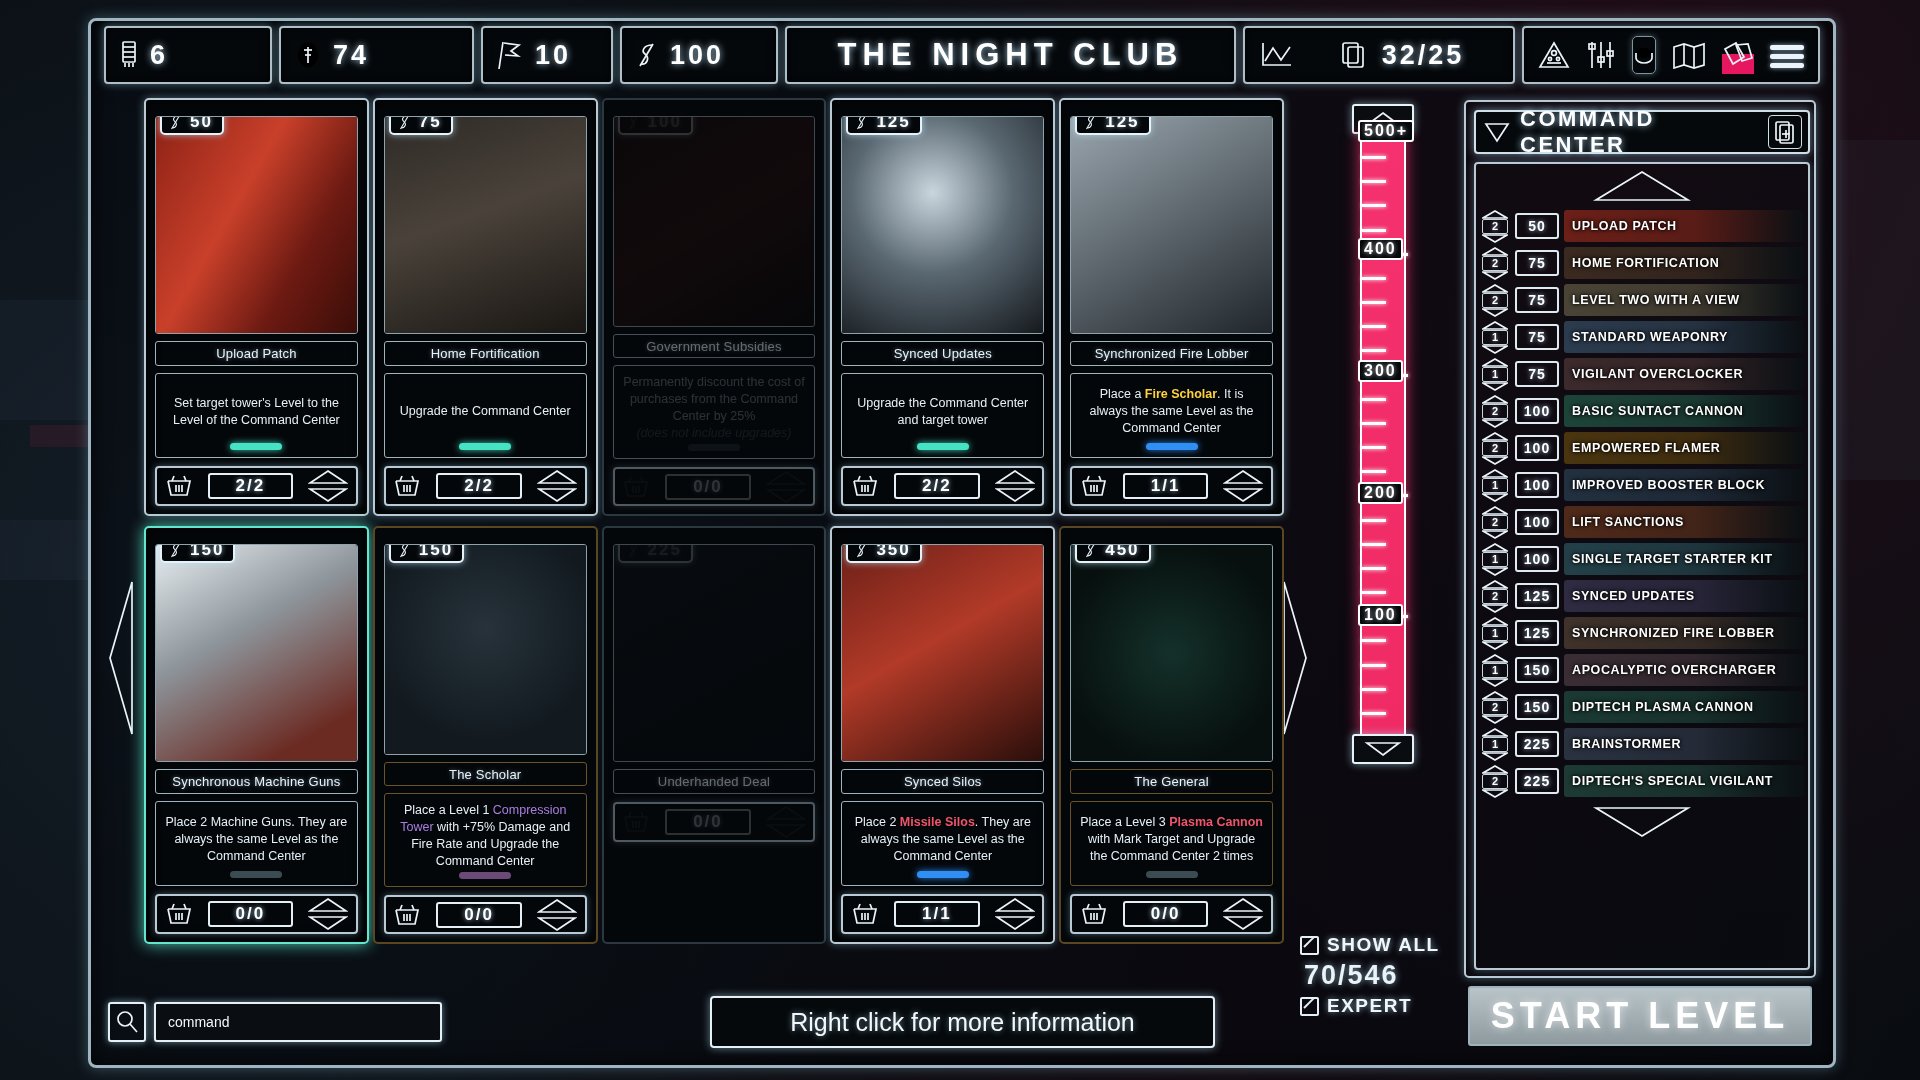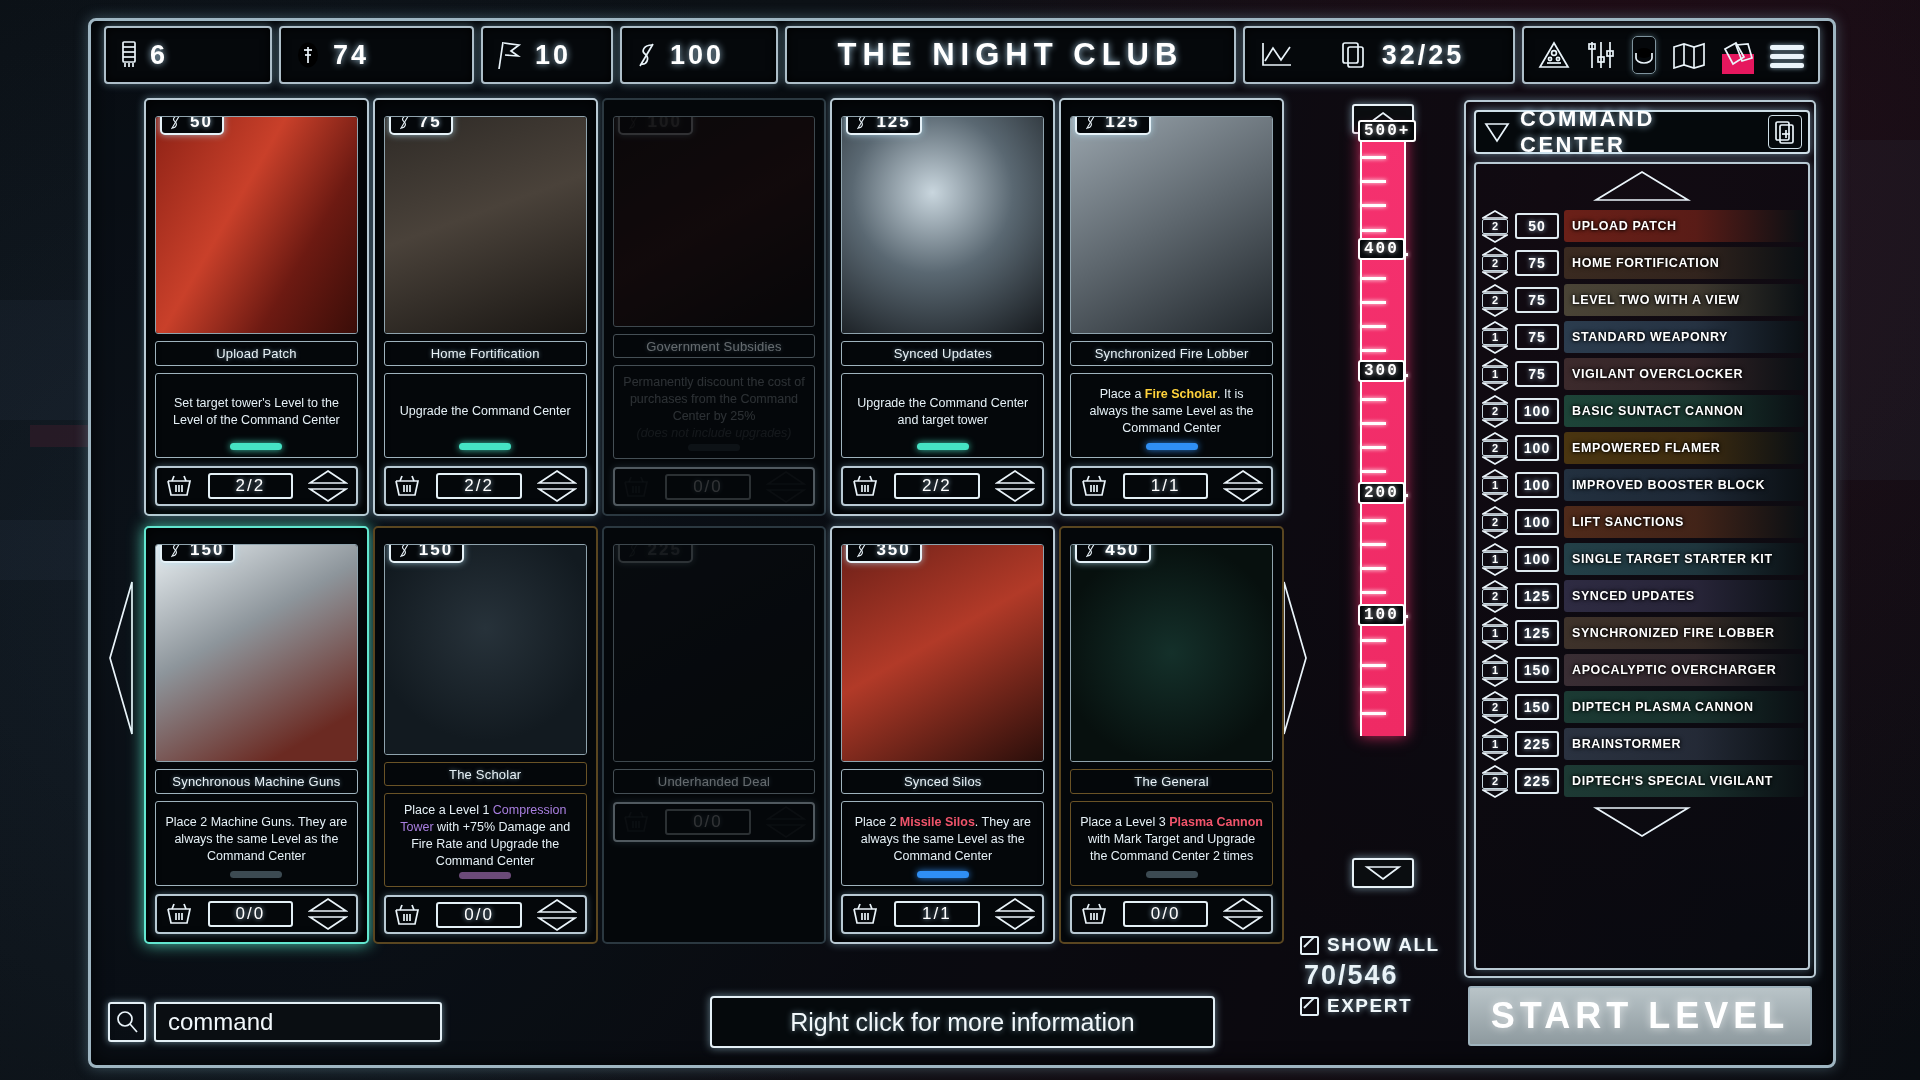--- a/index.html
+++ b/index.html
@@ -114,26 +114,26 @@
   .pbar.purple { background:#6b4a78; }
   .pbar.grey { background:#3c4a52; }
 
   .cd-foot {
     margin-top:8px; height:40px; border:2px solid #b9cad4; border-radius:4px;
     display:flex; align-items:center; justify-content:space-around;
     box-shadow:0 0 7px rgba(150,200,225,.4);
   }
   .cd-count {
     border:2px solid #e4f0f6; border-radius:3px; padding:1px 26px;
-    font-size:17px; font-weight:normal; letter-spacing:2px; color:#fff;
+    font-size:17px; font-weight:bold; letter-spacing:2px; color:#fff;
     text-shadow:0 0 5px rgba(190,230,255,.8);
   }
 
   
-  .scale { position:absolute; left:1352px; top:104px; width:62px; height:784px;font-family:Liberation Mono, monospace; }
+  .scale { position:absolute; left:1352px; top:104px; width:62px; height:660px; }
   .scale-cap { width:62px; height:30px; border:2px solid #e8f3f8; border-radius:3px;
                background:#0a0d10; display:flex; align-items:center; justify-content:center;
                box-shadow:0 0 8px rgba(180,225,245,.6); }
   .scale-track { position:absolute; left:8px; top:28px; width:46px; height:604px;
                  background:linear-gradient(180deg,#f5316f,#ef2a64);
                  border-left:2px solid #fff; border-right:2px solid #fff;
                  box-shadow:0 0 14px rgba(245,49,111,.8); }
   .tick { position:absolute; left:0; height:3px; background:#fff; box-shadow:0 0 4px #fff; }
   .tick.major { width:46px; }
   .tick.minor { width:24px; }
@@ -170,21 +170,21 @@
   .cc-item span.nm { position:relative; z-index:2; font-size:12.5px; font-weight:bold;
                      letter-spacing:.6px; color:#fff; text-shadow:0 0 5px rgba(0,0,0,.95),0 0 3px rgba(0,0,0,1); }
   .thumb { position:absolute; inset:0; z-index:1; }
 
   
   .search { position:absolute; left:108px; top:1000px; width:340px; height:44px; display:flex; align-items:center; }
   .search-icon { width:38px; height:40px; border:2px solid #e4f0f6; border-radius:3px;
                  display:flex; align-items:center; justify-content:center;
                  box-shadow:0 0 7px rgba(180,225,245,.6); }
   .search-field { margin-left:8px; width:288px; height:40px; border:2px solid #e4f0f6; border-radius:3px;
-                  background:#0a0e12; color:#f2f8fb; font-size:24px; padding:0 12px;
+                  background:#0a0e12; color:#f2f8fb; font-size:14px; padding:0 12px;
                   box-shadow:0 0 7px rgba(180,225,245,.55); outline:none;
                   font-family:"Liberation Sans",sans-serif; }
   .infobar { position:absolute; left:710px; top:996px; width:505px; height:52px;
              border:2px solid #e4f0f6; border-radius:4px; background:#05090c;
              display:flex; align-items:center; justify-content:center;
              font-size:25px; color:#f2f8fb; text-shadow:0 0 6px rgba(180,225,245,.6);
              box-shadow:0 0 9px rgba(180,225,245,.55); }
   .opts { position:absolute; left:1300px; top:930px; width:150px; }
   .opt { display:flex; align-items:center; gap:8px; margin:4px 0;
          font-size:19px; font-weight:bold; letter-spacing:1.5px; color:#f0f7fa;

